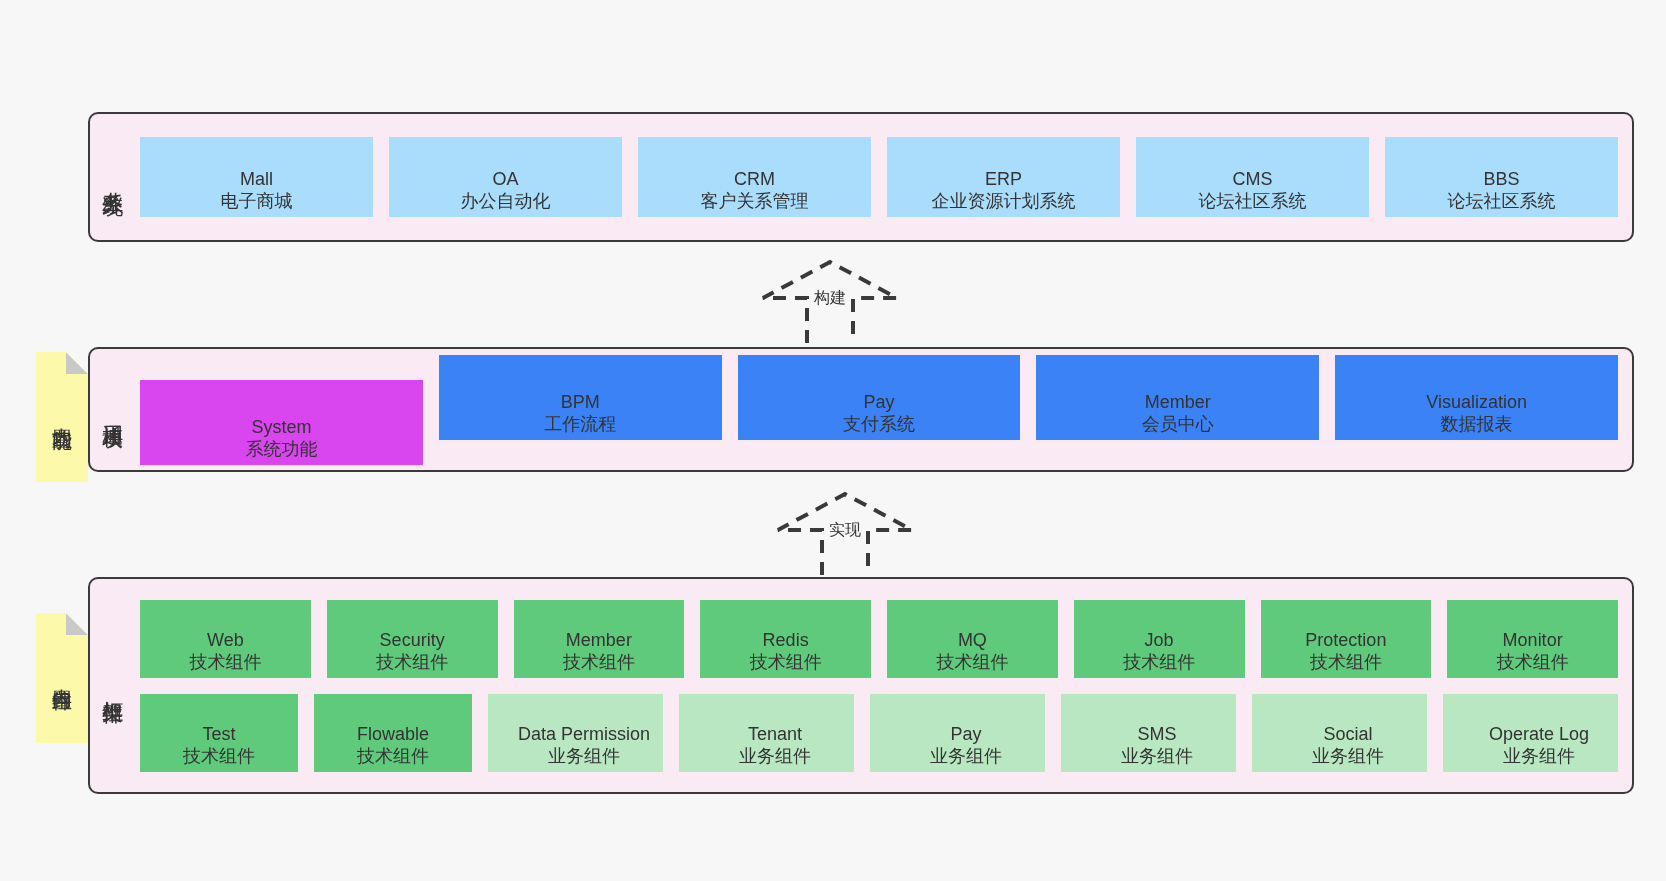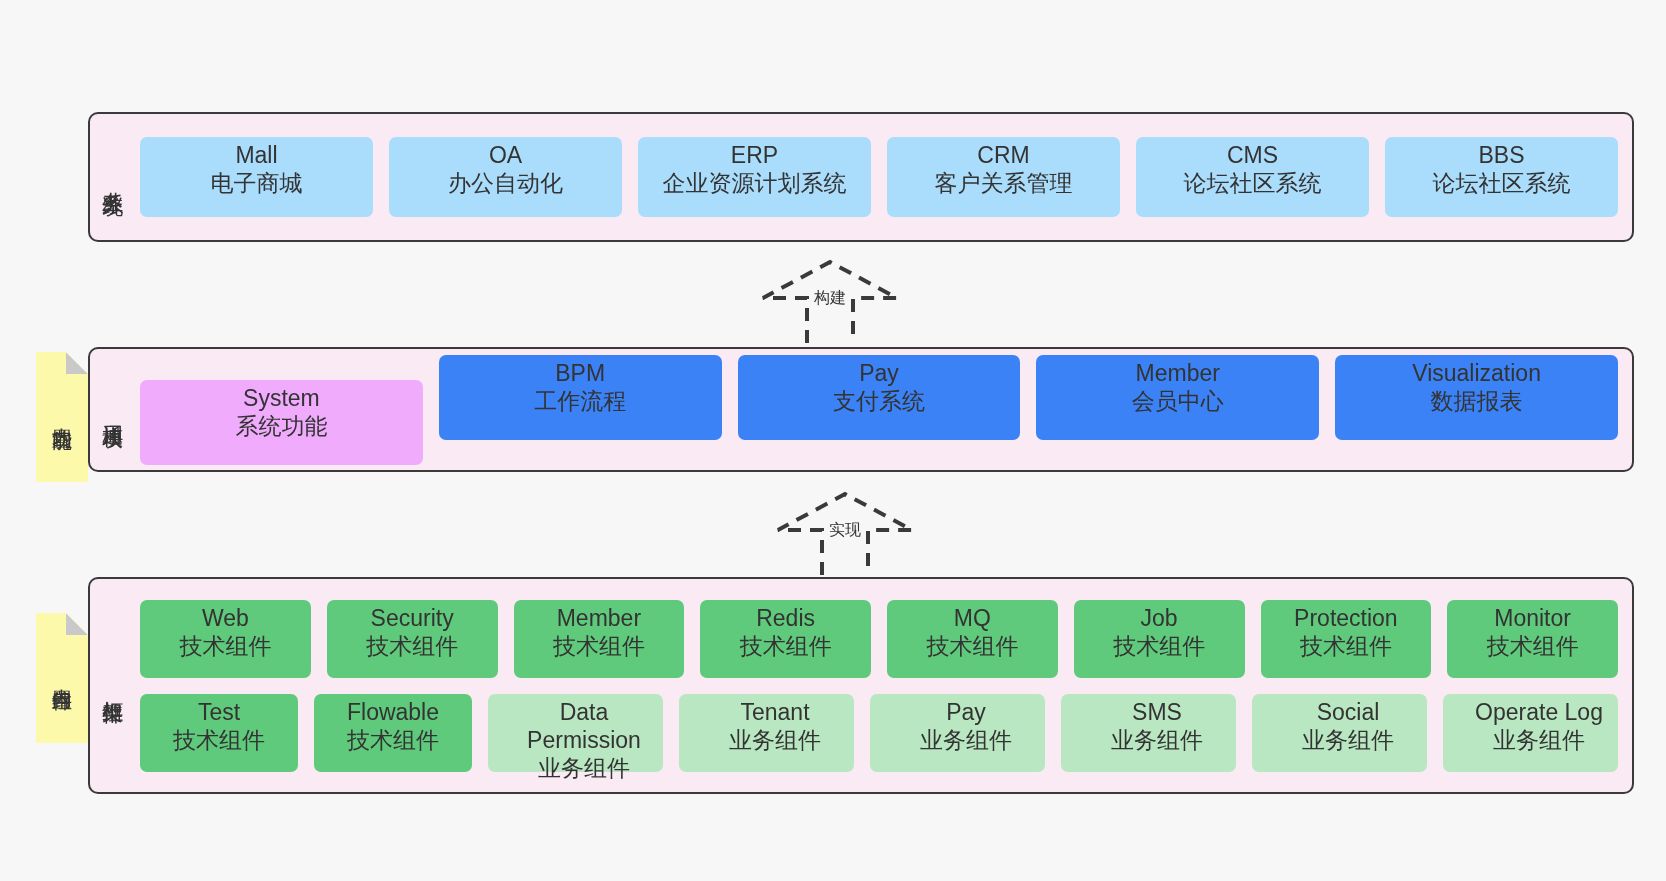--- a/index.html
+++ b/index.html
@@ -57,38 +57,38 @@
   }
   .row {
     display: flex;
     flex-direction: row;
     gap: 16px;
   }
 
   
   .card {
     flex: 1 1 0;
-    border-radius: 7px;
+    border-radius: 0;
     display: flex;
     flex-direction: column;
     align-items: center;
-    justify-content: flex-start;
+    justify-content: flex-end;
     text-align: center;
-    font-size: 23px;
+    font-size: 18px;
     line-height: 1.22;
     color: #333333;
     box-sizing: border-box;
     padding: 4px 6px;
     min-width: 0;
   }
   .card .c-en { display: block; white-space: normal; }
   .card .c-cn { display: block; }
 
   .card.blue        { background: #aadcfb; height: 80px; }
-  .card.red         { background: #f0abfc; height: 85px; margin-top: 25px; }
+  .card.red         { background: #d946ef; height: 85px; margin-top: 25px; }
   .card.pink        { background: #3b82f6; height: 85px; }
   .card.green       { background: #5fca7c; height: 78px; }
   .card.lightgreen  { background: #b9e7c2; height: 78px; padding-left: 23px; }
 
   
   .note {
     position: absolute;
     width: 52px;
     background: #fcfaaa;
     display: flex;
@@ -143,26 +143,26 @@
       <div class="row">
         <div class="card blue">
           <span class="c-en">Mall</span>
           <span class="c-cn">电子商城</span>
         </div>
         <div class="card blue">
           <span class="c-en">OA</span>
           <span class="c-cn">办公自动化</span>
         </div>
         <div class="card blue">
+          <span class="c-en">CRM</span>
+          <span class="c-cn">客户关系管理</span>
+        </div>
+        <div class="card blue">
           <span class="c-en">ERP</span>
           <span class="c-cn">企业资源计划系统</span>
-        </div>
-        <div class="card blue">
-          <span class="c-en">CRM</span>
-          <span class="c-cn">客户关系管理</span>
         </div>
         <div class="card blue">
           <span class="c-en">CMS</span>
           <span class="c-cn">论坛社区系统</span>
         </div>
         <div class="card blue">
           <span class="c-en">BBS</span>
           <span class="c-cn">论坛社区系统</span>
         </div>
       </div>

